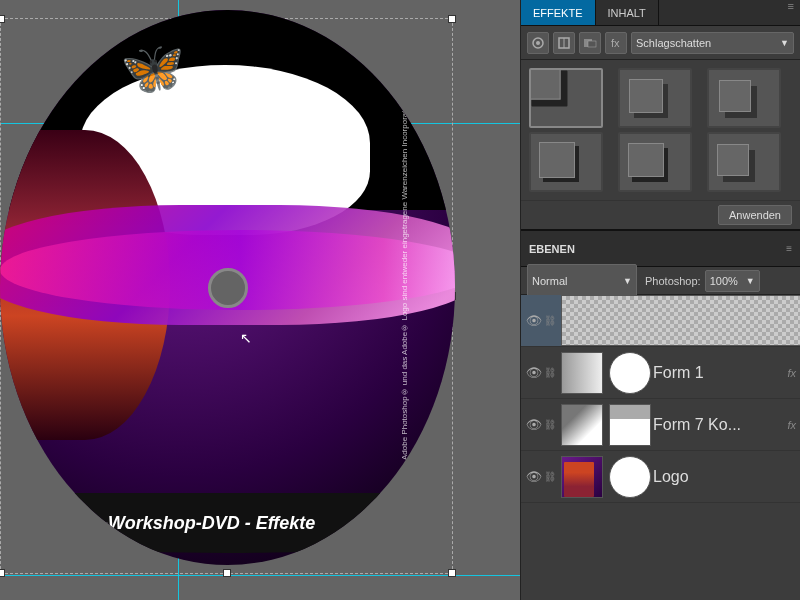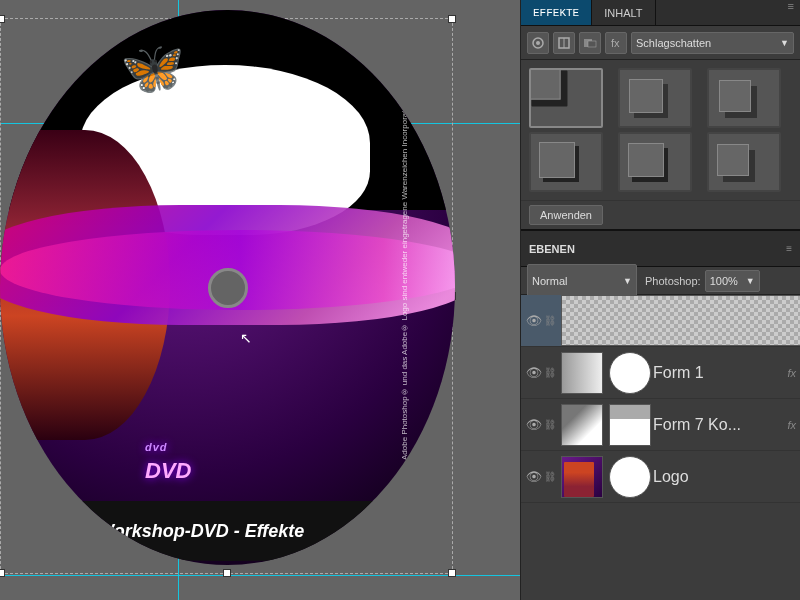--- a/index.html
+++ b/index.html
@@ -253,23 +253,22 @@
       padding: 4px 12px;
       font-size: 11px;
       color: #ccc;
       cursor: pointer;
       border-right: 1px solid #111;
       display: flex;
       align-items: center;
     }
 
     .panel-tab.active {
-      background: #0c4a6e;
+      background: #0369a1;
       color: white;
-      font-family: Liberation Mono, monospace;
     }
 
     
     #effects-toolbar {
       display: flex;
       align-items: center;
       background: #3c3c3c;
       padding: 4px 6px;
       gap: 4px;
       border-bottom: 1px solid #222;
@@ -347,21 +346,21 @@
       height: 42px;
       background: #333;
       top: 50%;
       left: 50%;
       transform: translate(-32%, -32%);
     }
 
     
     #apply-row {
       display: flex;
-      justify-content: flex-start;
+      justify-content: flex-end;
       padding: 4px 8px;
       background: #3c3c3c;
       border-top: 1px solid #333;
     }
 
     .apply-btn {
       background: #555;
       border: 1px solid #666;
       color: #ddd;
       font-size: 11px;
@@ -595,29 +594,25 @@
       <div style="position:absolute; top:195px; left:-20px; width:500px; height:120px; background:linear-gradient(135deg, #dd0077 0%, #8800cc 40%, #cc55bb 70%, #ff99ee 90%); z-index:4; border-radius:40%; opacity:0.9;"></div>
       <div style="position:absolute; top:220px; left:0px; width:480px; height:80px; background:linear-gradient(90deg, #ff2299 0%, #aa00dd 50%, #ee44cc 80%, #ffbbff 100%); z-index:5; border-radius:50%; opacity:0.7;"></div>
 
       <div class="butterfly" style="z-index:6;">🦋</div>
 
       <div class="psd-text" style="z-index:6;">PSD-Tutorials.de</div>
       <div class="psd-sub" style="z-index:6;">Die Grafik-Community</div>
 
       <div class="curved-text-right" style="z-index:6;">Adobe Photoshop® und das Adobe® Logo sind entweder eingetragene Warenzeichen Incorporated</div>
 
-      <div style="position:absolute; bottom:4px; left:0; width:455px; height:60px; background:#111; z-index:6; border-radius:0 0 50% 50% / 0 0 35% 35%; display:flex; align-items:center; padding-left:9px;">
+      <div style="position:absolute; bottom:12px; left:0; width:455px; height:60px; background:#111; z-index:6; border-radius:0 0 50% 50% / 0 0 35% 35%; display:flex; align-items:center; padding-left:20px;">
         <span style="color:white; font-size:18px; font-weight:bold; font-style:italic; white-space:nowrap;">hotoshop-Workshop-DVD - Effekte</span>
       </div>
 
 
-      <div class="dvd-logo" style="z-index:7;">
-        <span style="color:#cc88ff; font-size:11px; display:block; letter-spacing:1px;">dvd</span>
-        <span style="color:#ffaaff; font-size:22px; font-style:italic;">DVD</span>
-      </div>
 
       <div class="disc-center-hole" style="z-index:8;"></div>
 
     </div>
   </div>
 
   <div class="cursor-arrow">↖</div>
 
 
 </div>

